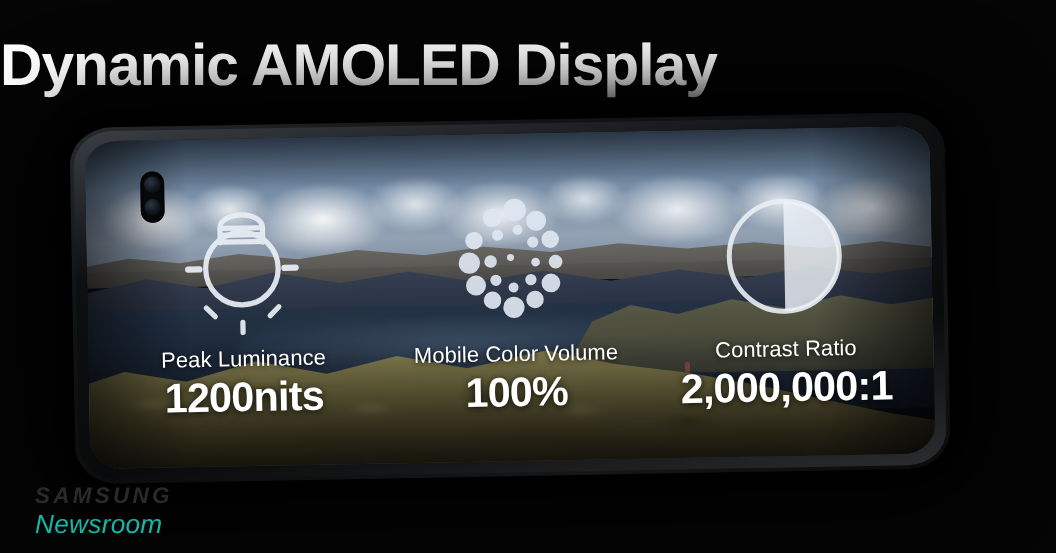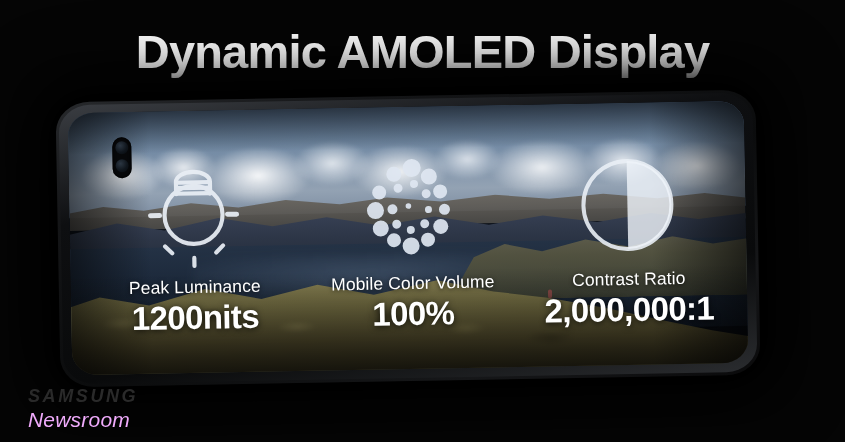--- a/index.html
+++ b/index.html
@@ -6,21 +6,21 @@
   html,body{margin:0;padding:0;background:#000;}
   body{
     width:845px;height:442px;overflow:hidden;position:relative;
     font-family:"Liberation Sans","DejaVu Sans",sans-serif;
     background:#040404;
   }
   #stage{position:absolute;inset:0;width:845px;height:442px;overflow:hidden;background:#050505;}
 
   
   .title{
-    position:absolute;left:0;top:24px;width:845px;text-align:center;
+    position:absolute;left:0;top:24px;width:845px;
     color:#ffffff;font-size:47px;line-height:56px;
     font-weight:700;letter-spacing:-0.8px;
     font-family:"Liberation Sans","DejaVu Sans",sans-serif;
     white-space:nowrap;
   }
 
   
   .phone-wrap{
     position:absolute;left:58px;top:96px;width:700px;height:285px;
     transform:rotate(-1.05deg);
@@ -155,21 +155,21 @@
     white-space:nowrap;
   }
 
   
   .wm{position:absolute;left:28px;top:386px;font-style:italic;}
   .wm-samsung{
     color:#2a2a2a;font-size:18px;line-height:21px;font-weight:700;
     letter-spacing:2.6px;
   }
   .wm-news{
-    color:#f0abfc;font-size:21px;line-height:24px;font-weight:400;
+    color:#14b8a6;font-size:21px;line-height:24px;font-weight:400;
     letter-spacing:.2px;margin-top:1px;
   }
 </style>
 </head>
 <body>
 
 <div id="stage">
 
   <div class="title">Dynamic AMOLED Display</div>
 

